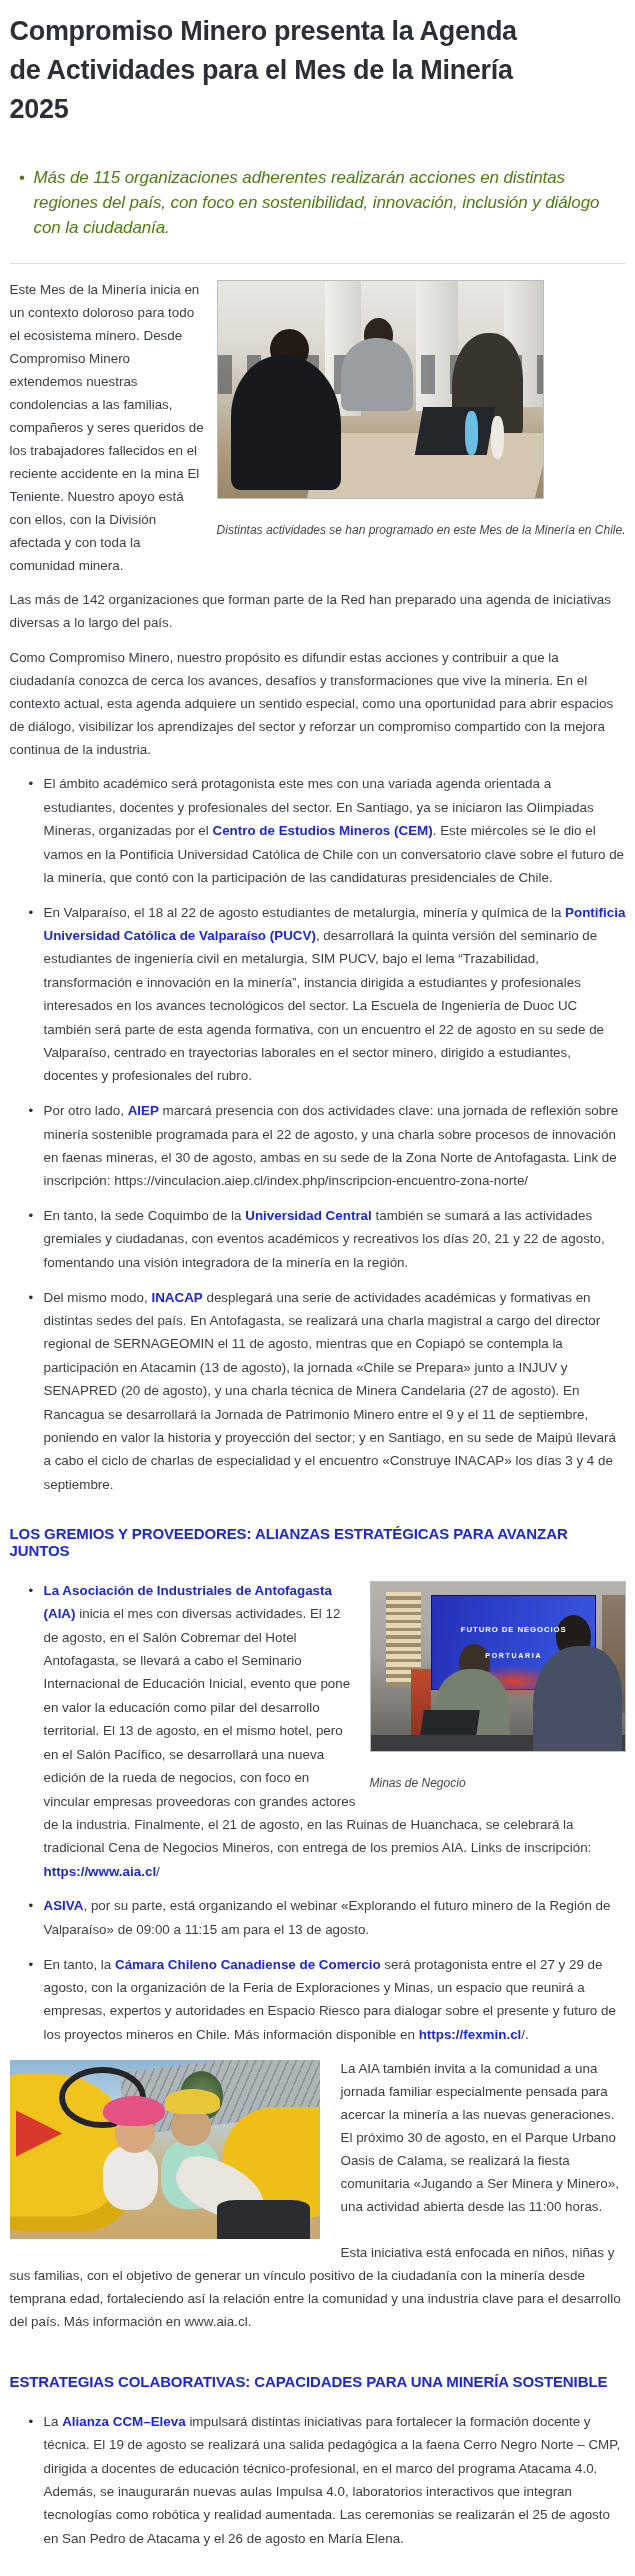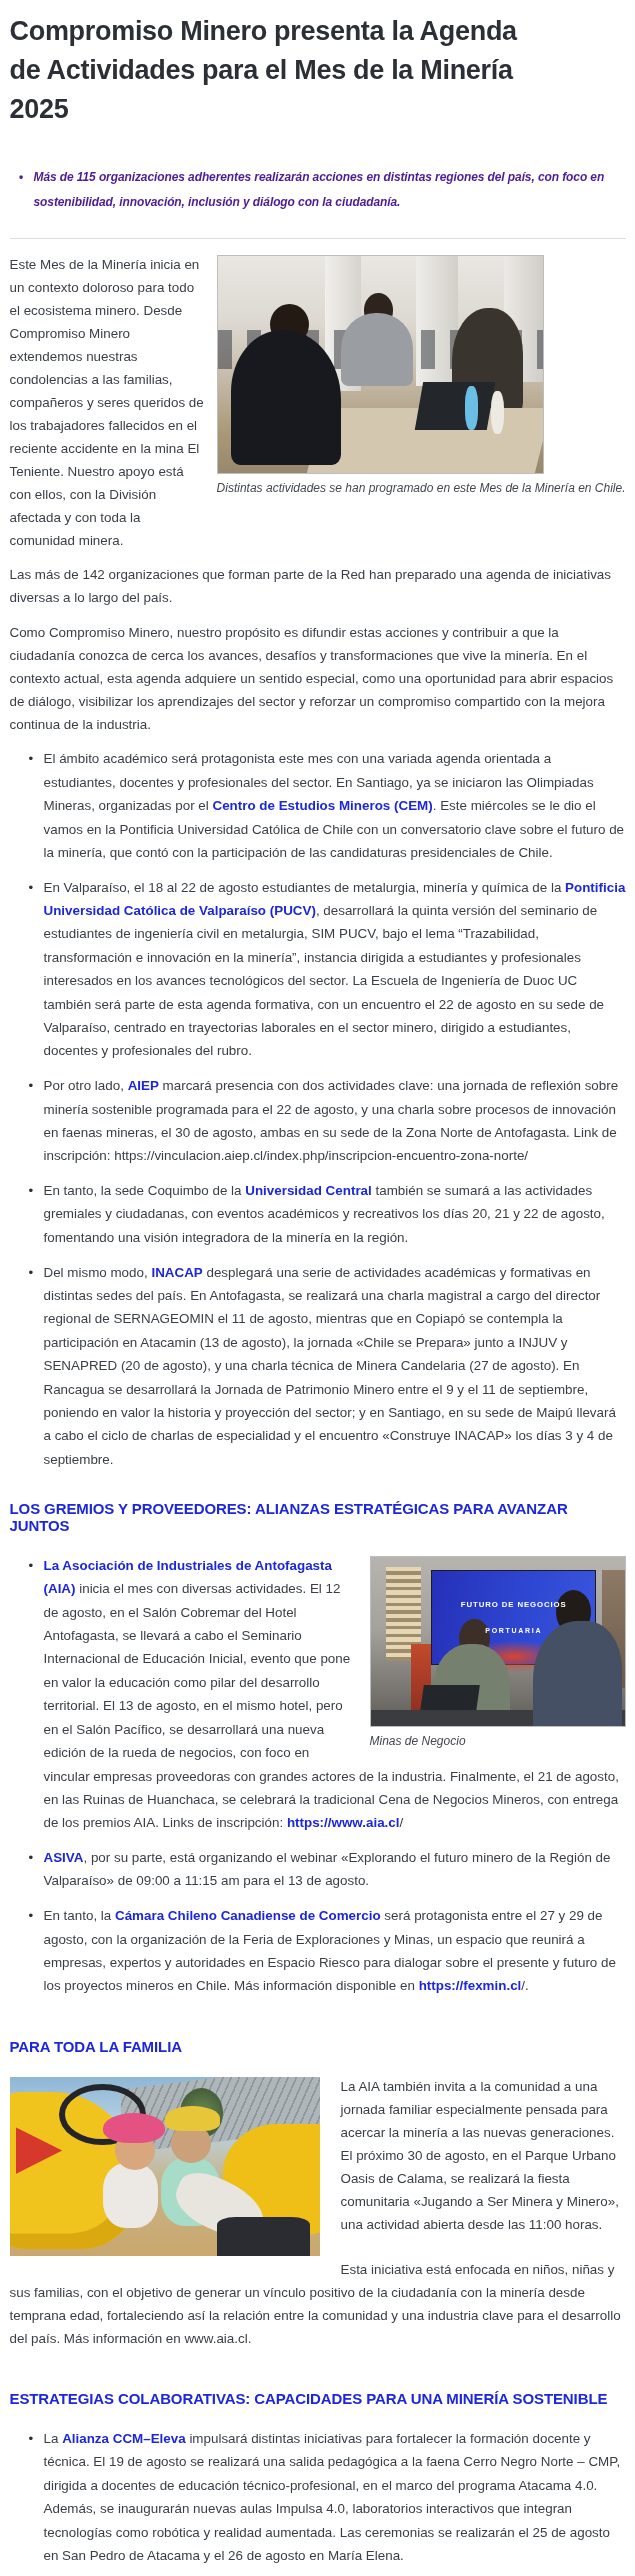--- a/index.html
+++ b/index.html
@@ -3,22 +3,22 @@
 <meta charset="utf-8">
 <style>
   html,body{margin:0;padding:0;background:#ffffff;}
   body{width:635px;font-family:"Liberation Sans",sans-serif;color:#3a3f46;}
   .post{padding:5.2px 9.5px 29px 9.5px;width:616px;box-sizing:content-box;}
 
   h1{font-size:27px;line-height:39px;font-weight:700;color:#2c2f36;
      letter-spacing:-0.3px;margin:7px 0 0 0;max-width:528px;}
 
   ul.lede{list-style:none;margin:36px 0 0 0;padding:0;}
-  ul.lede li{position:relative;padding-left:24px;font-size:12px;font-weight:700;
-     font-style:italic;color:#4c1d95;line-height:25px;letter-spacing:-0.1px;}
+  ul.lede li{position:relative;padding-left:24px;font-size:17px;font-weight:400;
+     font-style:italic;color:#4d7c0f;line-height:25px;letter-spacing:-0.1px;}
   ul.lede li::before{content:"•";position:absolute;left:9.5px;top:0;font-style:normal;}
 
   hr.div{border:none;border-top:0.9px solid #dcdee2;margin:22.5px 0 0 0;}
 
   p{margin:0 0 11.3px 0;font-size:13.4px;line-height:23px;color:#3a3f46;}
   .clearb{clear:both;}
   .cf::after{content:"";display:block;clear:both;}
 
   h2.sect{font-size:15px;font-weight:700;color:#1c27db;margin:28.6px 0 20px 0;letter-spacing:-0.1px;}
 
@@ -26,21 +26,21 @@
   ul.bullets>li{position:relative;padding-left:34px;margin:0 0 11.3px 0;
      font-size:13.4px;line-height:23.4px;color:#3a3f46;}
   ul.bullets>li::before{content:"•";position:absolute;left:19px;top:0;color:#2c2f36;}
 
   a.lnk{color:#1c27db;font-weight:700;text-decoration:none;cursor:pointer;}
 
   figure{margin:0;}
   .fig-right{float:right;margin:2.6px 0 8.7px 12px;}
   .fig-right-sm{float:right;margin:1.7px 0 7px 14px;}
   .fig-left{float:left;margin:2.6px 21px 8.7px 0;}
-  .caption{font-size:12px;font-style:italic;color:#44484e;line-height:18px;margin-top:5px;}
+  .caption{font-size:12px;font-style:italic;color:#44484e;line-height:18px;margin-top:22px;}
 
   .photo{position:relative;overflow:hidden;border:0.9px solid #bdbdbd;box-sizing:border-box;}
   .photo *{position:absolute;}
 
   
   .photo1{width:327px;height:219px;
     background:linear-gradient(180deg,#e9e7e3 0%,#ddd9d2 30%,#c6bbaa 56%,#a99877 82%,#97876d 100%);}
   .p1-pilA{left:33%;top:0;width:11%;height:62%;background:linear-gradient(90deg,#f0efeb,#d6d3cd);}
   .p1-pilB{left:61%;top:0;width:13%;height:60%;background:linear-gradient(90deg,#eeede9,#d2cfc9);}
   .p1-pilC{left:88%;top:0;width:12%;height:58%;background:linear-gradient(90deg,#eceae6,#d0cdc7);}
@@ -171,21 +171,20 @@
           <div class="p2-manR"></div>
         </div>
         <figcaption class="caption">Minas de Negocio</figcaption>
       </figure>
       <a class="lnk">La Asociación de Industriales de Antofagasta (AIA)</a><span> inicia el mes con diversas actividades. El 12 de agosto, en el Salón Cobremar del Hotel Antofagasta, se llevará a cabo el Seminario Internacional de Educación Inicial, evento que pone en valor la educación como pilar del desarrollo territorial. El 13 de agosto, en el mismo hotel, pero en el Salón Pacífico, se desarrollará una nueva edición de la rueda de negocios, con foco en vincular empresas proveedoras con grandes actores de la industria. Finalmente, el 21 de agosto, en las Ruinas de Huanchaca, se celebrará la tradicional Cena de Negocios Mineros, con entrega de los premios AIA. Links de inscripción: </span><a class="lnk">https://www.aia.cl</a><span>/</span>
     </li>
     <li><a class="lnk">ASIVA</a><span>, por su parte, está organizando el webinar «Explorando el futuro minero de la Región de Valparaíso» de 09:00 a 11:15 am para el 13 de agosto.</span></li>
     <li><span>En tanto, la </span><a class="lnk">Cámara Chileno Canadiense de Comercio</a><span> será protagonista entre el 27 y 29 de agosto, con la organización de la Feria de Exploraciones y Minas, un espacio que reunirá a empresas, expertos y autoridades en Espacio Riesco para dialogar sobre el presente y futuro de los proyectos mineros en Chile. Más información disponible en </span><a class="lnk">https://fexmin.cl</a><span>/.</span></li>
   </ul>
 
-  <h2 class="sect">PARA TODA LA FAMILIA</h2>
 
   <section class="cf">
     <figure class="fig-left">
       <div class="photo photo3">
         <div class="p3-roof"></div>
         <div class="p3-tree"></div>
         <div class="p3-fence"></div>
         <div class="p3-yr"></div>
         <div class="p3-yl"></div>
         <div class="p3-red"></div>

